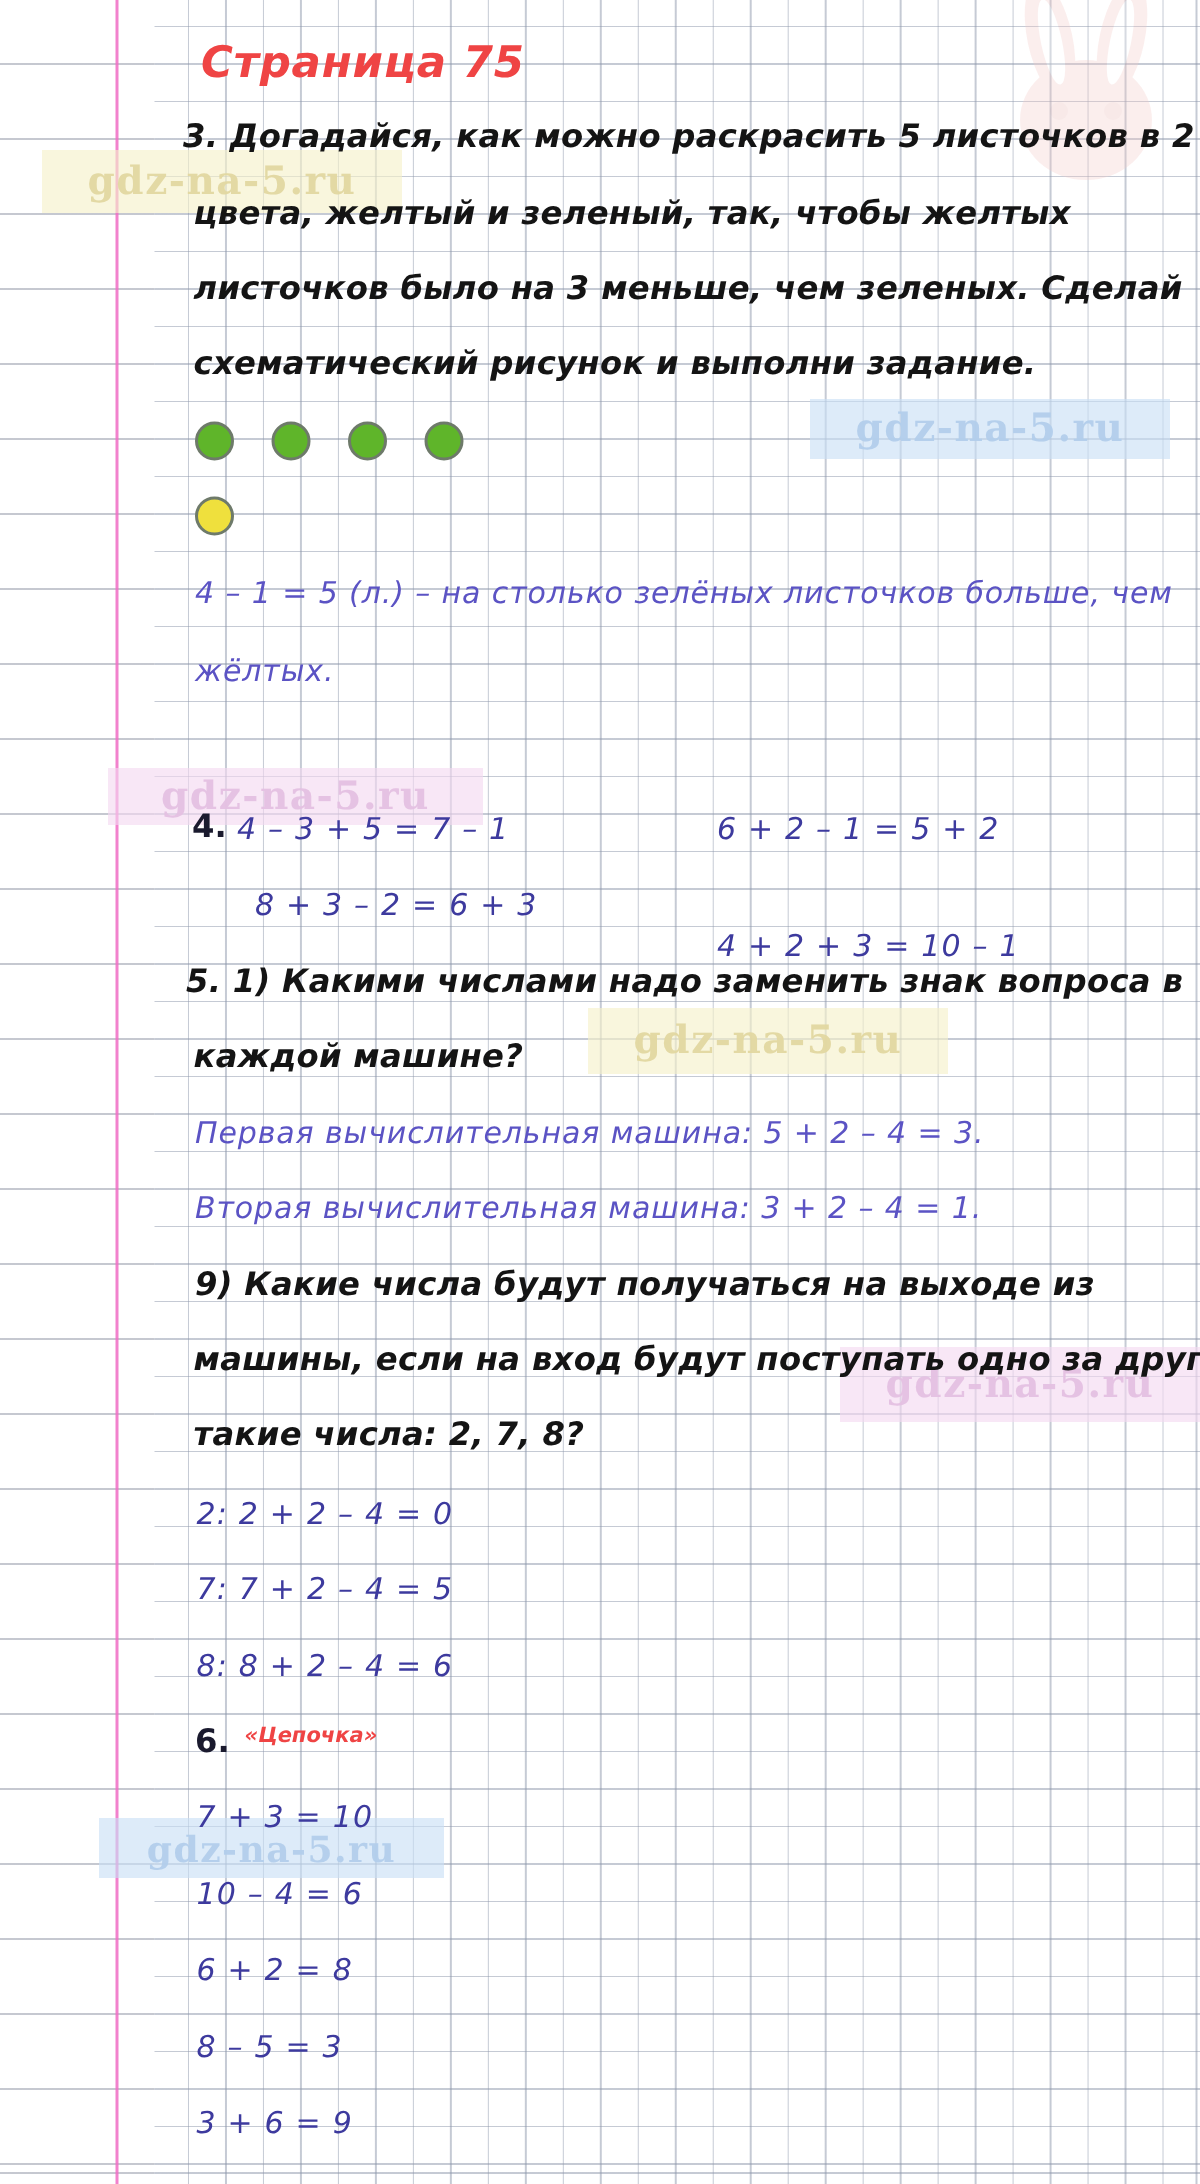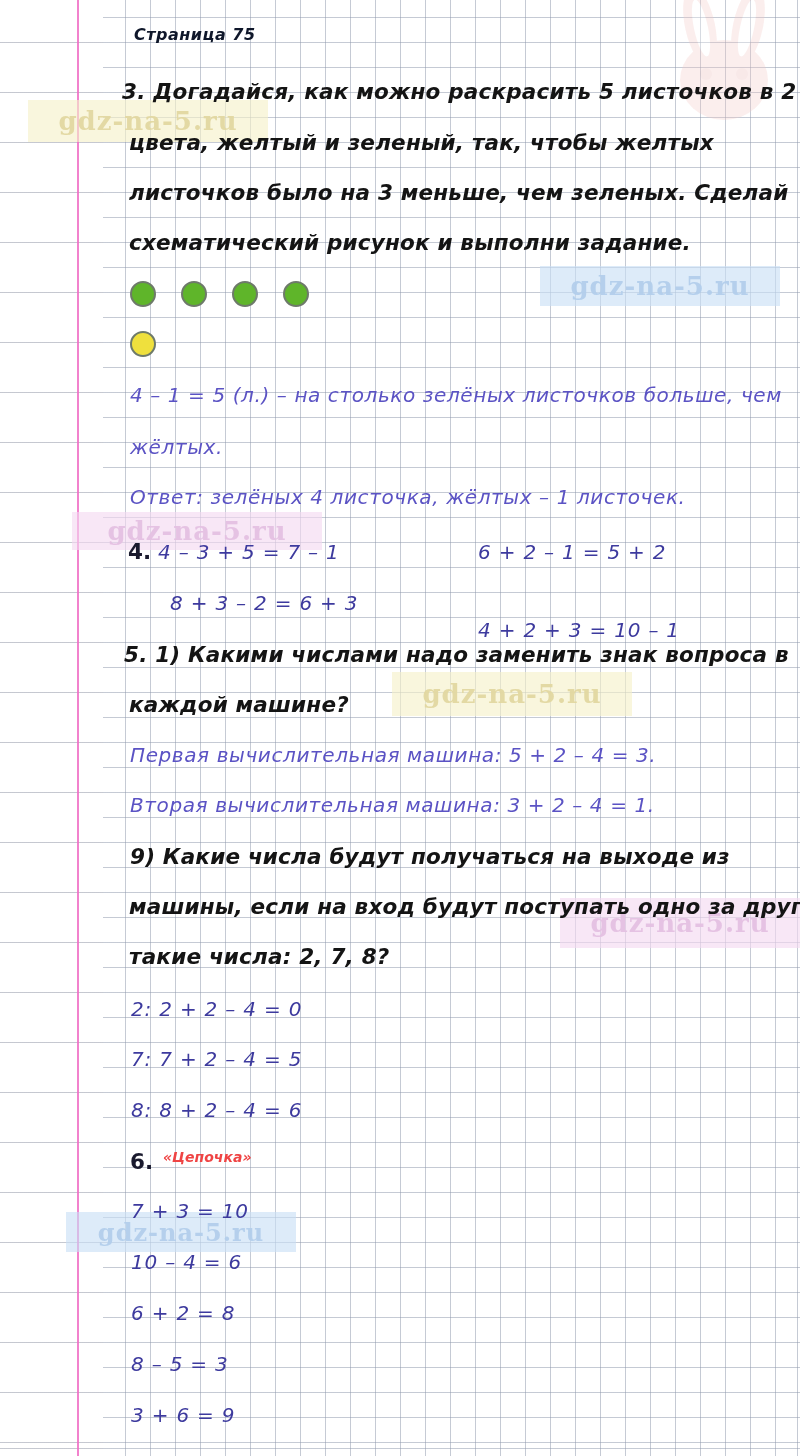--- a/index.html
+++ b/index.html
@@ -56,21 +56,21 @@
   }
 
   
   .hw{
     position:absolute;
     font-family:"DejaVu Sans", sans-serif;
     font-style:italic;
     white-space:nowrap;
     line-height:1;
   }
-  .t-title{ color:#0f172a; font-size:16px; font-weight:bold; letter-spacing:.5px;text-align:center;}
+  .t-title{ color:#ef4444; font-size:29px; font-weight:bold; letter-spacing:.5px;text-align:center;}
   .t-task { color:#141414; font-size:21.5px; font-weight:bold; letter-spacing:.2px;}
   .t-ans  { color:#5b53c4; font-size:20px; letter-spacing:.6px;}
   .t-ansd { color:#3d3a9e; font-size:20px; letter-spacing:.8px;}
   .t-num  { color:#1a1a2e; font-size:21.5px; font-weight:bold; font-style:normal;}
   .t-chain{ color:#ef4444; font-size:14px; font-weight:bold;}
 
   
   .leaf{
     position:absolute;width:26px;height:26px;border-radius:50%;
     box-sizing:border-box;
@@ -120,21 +120,20 @@
   <div>
     <div class="leaf green" style="left:130px;top:281px;"></div>
     <div class="leaf green" style="left:181px;top:281px;"></div>
     <div class="leaf green" style="left:232px;top:281px;"></div>
     <div class="leaf green" style="left:283px;top:281px;"></div>
     <div class="leaf yellow" style="left:130px;top:331px;"></div>
   </div>
 
   <div class="hw t-ans" style="left:130px;top:385px;">4 – 1 = 5 (л.) – на столько зелёных листочков больше, чем</div>
   <div class="hw t-ans" style="left:130px;top:437px;">жёлтых.</div>
-  <div class="hw t-ans" style="left:130px;top:487px;">Ответ: зелёных 4 листочка, жёлтых – 1 листочек.</div>
 
   <div class="hw t-num" style="left:128px;top:541px;">4.</div>
   <div class="hw t-ansd" style="left:158px;top:542px;">4 – 3 + 5 = 7 – 1</div>
   <div class="hw t-ansd" style="left:478px;top:542px;">6 + 2 – 1 = 5 + 2</div>
   <div class="hw t-ansd" style="left:170px;top:593px;">8 + 3 – 2 = 6 + 3</div>
   <div class="hw t-ansd" style="left:478px;top:593px;margin-top:27px;">4 + 2 + 3 = 10 – 1</div>
 
   <div class="hw t-task" style="left:124px;top:644px;">5. 1) Какими числами надо заменить знак вопроса в</div>
   <div class="hw t-task" style="left:129px;top:694px;">каждой машине?</div>
   <div class="hw t-ans" style="left:130px;top:745px;text-align:right;">Первая вычислительная машина: 5 + 2 – 4 = 3.</div>

